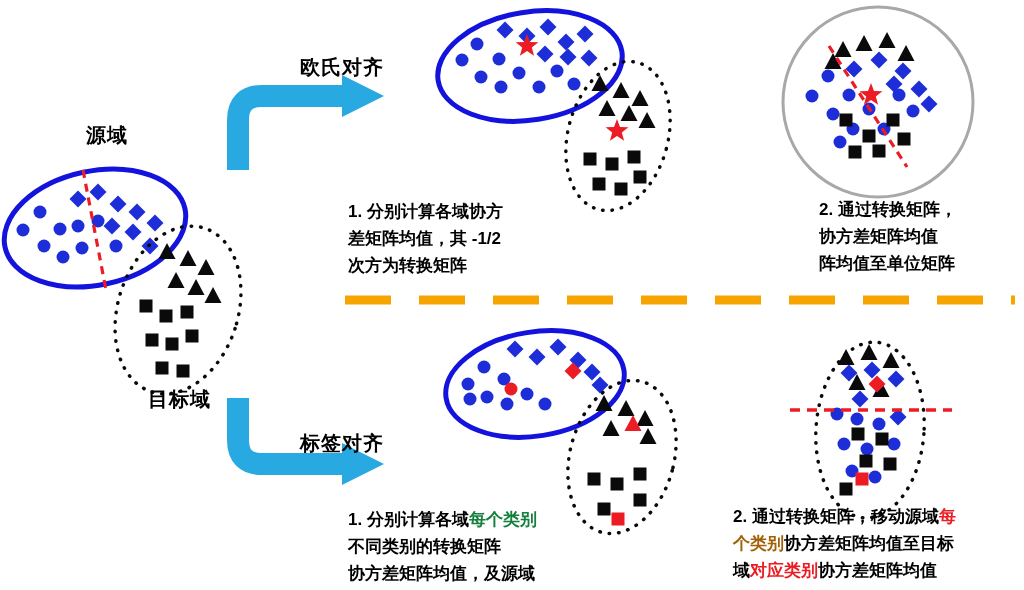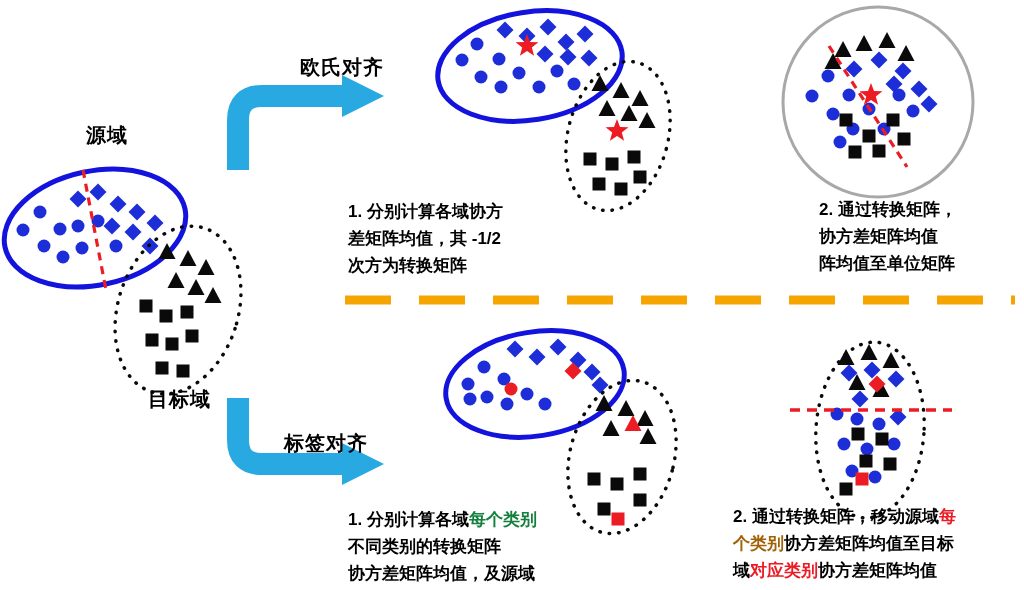--- a/index.html
+++ b/index.html
@@ -192,21 +192,21 @@
       </g>
       <line x1="345" y1="300" x2="1015" y2="300" stroke="#f6a500" stroke-width="9" stroke-dasharray="46 28"></line>
       <line x1="83" y1="170" x2="106" y2="290" stroke="#ec1c24" stroke-width="3.2" stroke-dasharray="8 6"></line>
       <line x1="829" y1="46" x2="907" y2="167" stroke="#ec1c24" stroke-width="3.2" stroke-dasharray="8 6"></line>
       <line x1="790" y1="410" x2="952" y2="410" stroke="#ec1c24" stroke-width="3.5" stroke-dasharray="10 7"></line>
     </svg>
 
   <div class="dlabel" style="left: 38px; top: 122px;">源域</div>
   <div class="dlabel" style="left: 100px; top: 386px;">目标域</div>
   <div class="dlabel" style="left: 252px; top: 54px;">欧氏对齐</div>
-  <div class="dlabel" style="left: 236px; top: 430px;">标签对齐</div>
+  <div class="dlabel" style="left: 252px; top: 430px;">标签对齐</div>
 
   <div class="caption" style="left: 348px; top: 198px;">
       <div><span>1. 分别计算各域协方</span></div>
       <div><span>差矩阵均值，其 -1/2</span></div>
       <div><span>次方为转换矩阵</span></div>
     </div>
   <div class="caption" style="left: 790px; top: 196px; margin-left: 29px;">
       <div><span>2. 通过转换矩阵，</span></div>
       <div><span>协方差矩阵均值</span></div>
       <div><span>阵均值至单位矩阵</span></div>

